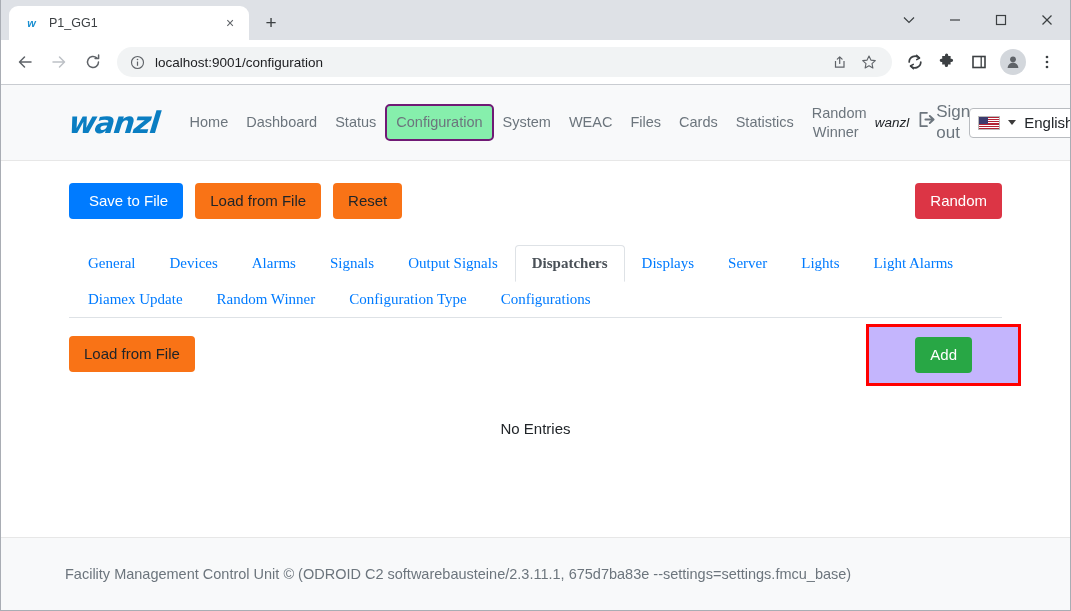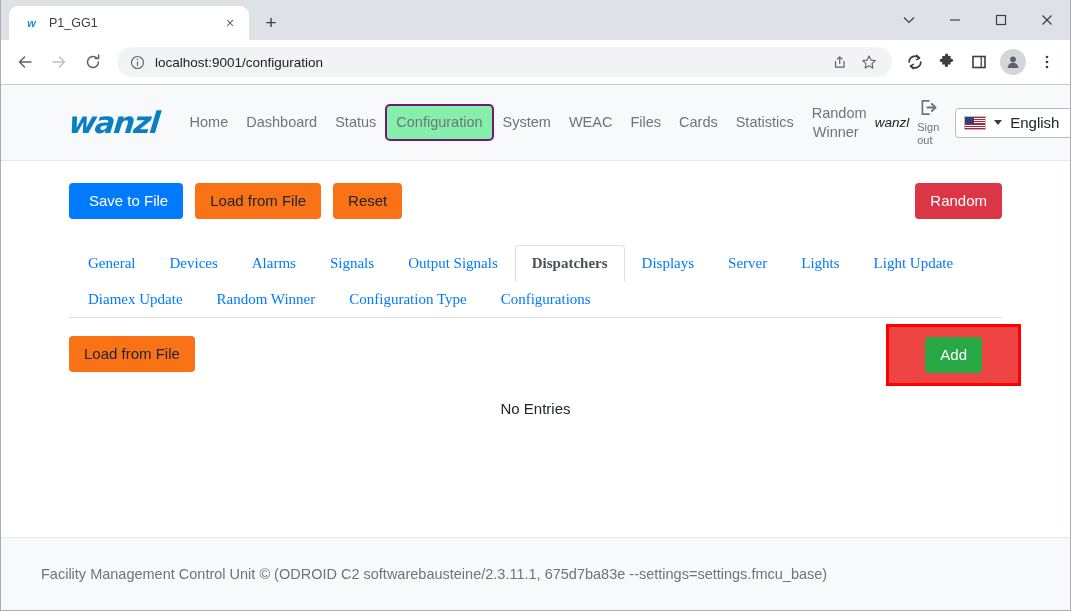--- a/index.html
+++ b/index.html
@@ -186,23 +186,23 @@
     color: #6c757d;
   }
   .nav-user {
     font-style: italic;
     font-size: 13.5px;
     color: #212529;
     margin: 0 4px 0 6px;
     font-weight: 500;
   }
   .signout {
-    display: flex; flex-direction: column; align-items: center;
+    display: flex; align-items: center;
     color: #6c757d;
-    font-size: 11px;
+    font-size: 17px;
     line-height: 1.2;
     cursor: pointer;
     padding: 0 4px;
     max-width: 44px;
   }
   .signout-icon { margin-bottom: 1px; }
   .langbox {
     border: 1px solid #b9bcc0;
     border-radius: 4px;
     background: #ffffff;
@@ -295,43 +295,43 @@
     position: relative;
   }
   .panel-row {
     display: flex; align-items: center;
   }
   .highlight-box {
     position: absolute;
     right: -19px;
     top: 6px;
     border: 3px solid #ff0000;
-    background: #ef4444;
-    padding: 10px 36px;
+    background: #c4b5fd;
+    padding: 10px 46px;
     display: flex; align-items: center; justify-content: center;
   }
   .noentries {
     text-align: center;
     font-size: 15px;
     color: #212529;
-    margin-top: 28px;
+    margin-top: 48px;
   }
 
   
   .footer {
     background: #f8f9fa;
     border-top: 1px solid #e7e7e7;
     padding: 18px 20px;
     height: 73px;
     display: flex; align-items: center;
   }
   .footer-text {
     color: #6c757d;
     font-size: 14.5px;
-    margin-left: 20px;
+    margin-left: 44px;
   }
 </style>
 </head>
 <body>
 
 <div class="browser">
 
   <div class="tabstrip">
     <div class="tab">
       <span class="tab-favicon">w</span>
@@ -491,21 +491,21 @@
       <div class="tabs-wrap">
         <a class="navtab">General</a>
         <a class="navtab">Devices</a>
         <a class="navtab">Alarms</a>
         <a class="navtab">Signals</a>
         <a class="navtab">Output Signals</a>
         <a class="navtab active">Dispatchers</a>
         <a class="navtab">Displays</a>
         <a class="navtab">Server</a>
         <a class="navtab">Lights</a>
-        <a class="navtab">Light Update</a>
+        <a class="navtab">Light Alarms</a>
         <a class="navtab">Diamex Update</a>
         <a class="navtab">Random Winner</a>
         <a class="navtab">Configuration Type</a>
         <a class="navtab">Configurations</a>
       </div>
 
       <div class="panel">
         <div class="panel-row">
           <button class="btn btn-warning">Load from File</button>
         </div>

